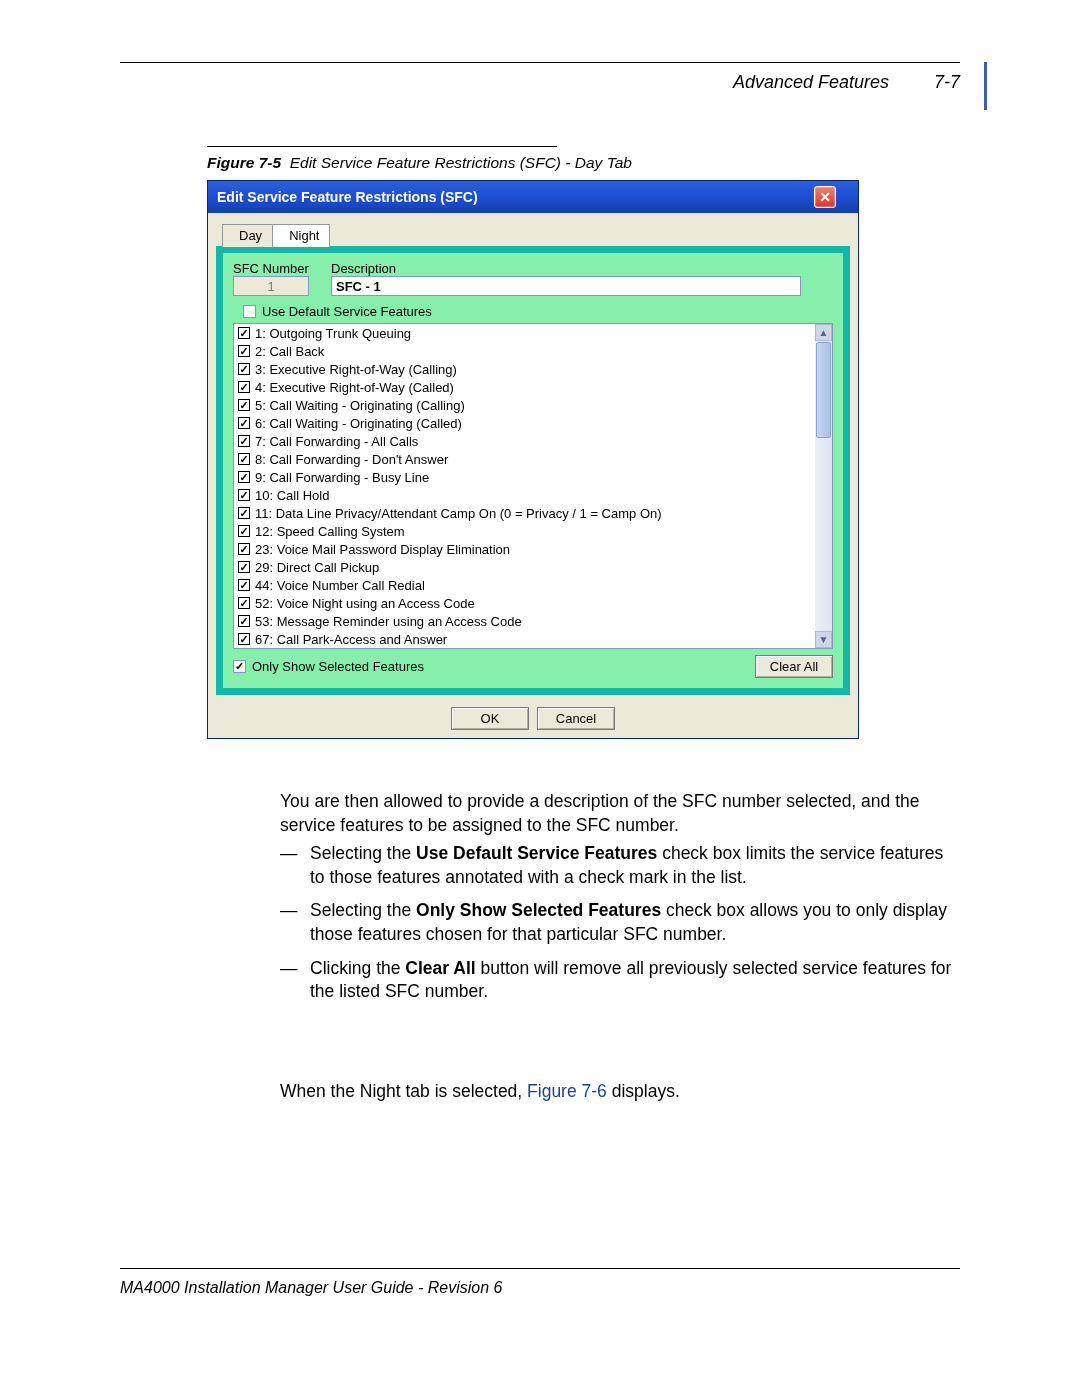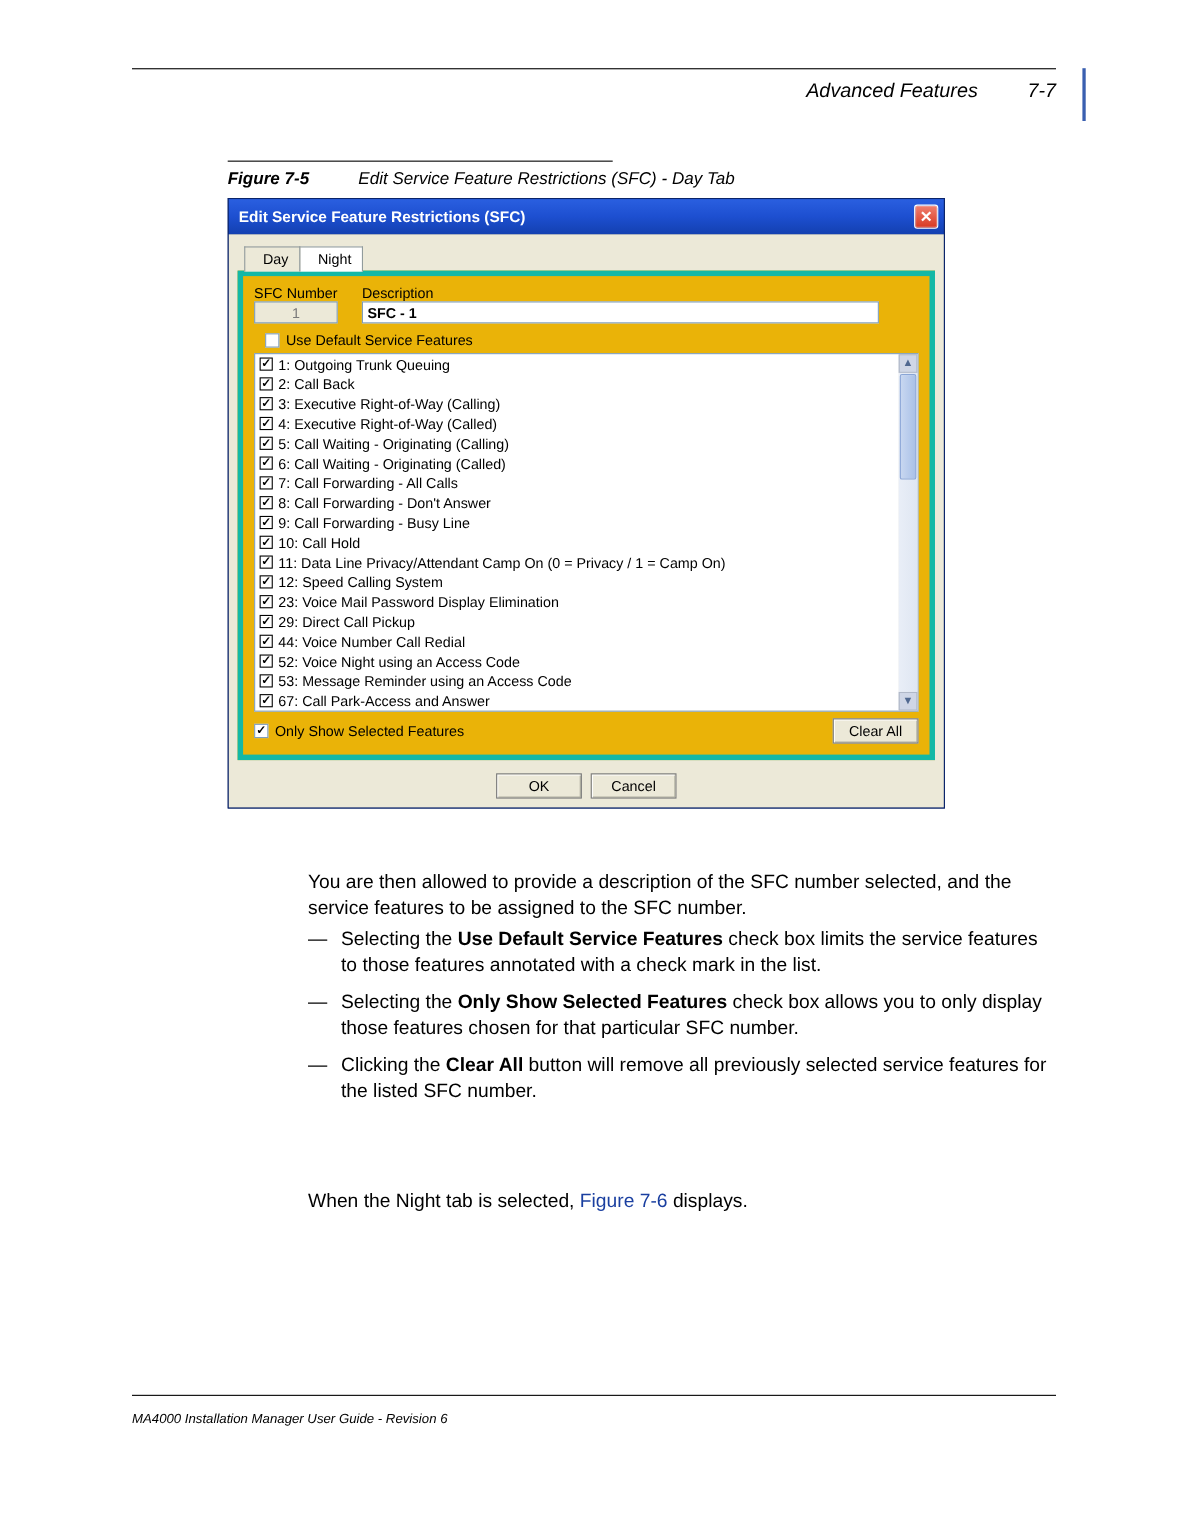--- a/index.html
+++ b/index.html
@@ -6,35 +6,35 @@
   html, body { width: 1080px; height: 1397px; background: #ffffff; font-family: "Trebuchet MS", Verdana, Arial, sans-serif; color: #000; }
   .page { position: relative; width: 1080px; height: 1397px; }
 
   .header-rule { position: absolute; top: 62px; left: 120px; right: 120px; border-top: 1px solid #000; }
   .header-text { position: absolute; top: 72px; right: 120px; font-style: italic; font-size: 18px; }
   .header-text .pagenum { margin-left: 40px; font-style: italic; }
   .header-tick { position: absolute; top: 62px; right: 93px; width: 3px; height: 48px; background: #3a5fb0; }
 
   .body-rule { position: absolute; top: 146px; left: 207px; width: 350px; border-top: 1px solid #000; }
   .fig-caption { position: absolute; top: 154px; left: 207px; font-style: italic; font-weight: bold; font-size: 15.5px; }
-  .fig-caption .fig-title { font-weight: normal; margin-left: 36px; }
+  .fig-caption .fig-title { font-weight: normal; }
 
   
   .dialog { position: absolute; top: 180px; left: 207px; width: 652px; border: 1px solid #0a246a; background: #0a246a; }
-  .titlebar { height: 32px; display: flex; align-items: center; padding: 0 5px 0 9px;
+  .titlebar { height: 32px; display: flex; align-items: center; padding: 0 22px 0 9px;
     background: linear-gradient(to bottom, #2a5fe0 0%, #1d4fd0 50%, #1340b0 100%);
     color: #fff; font-size: 14px; font-weight: bold; font-family: Tahoma, Verdana, sans-serif; }
   .titlebar .title { flex: 1; }
   .close-btn { width: 22px; height: 22px; background: linear-gradient(to bottom,#f08070,#d83822); border: 1px solid #fff; border-radius: 3px; display:flex; align-items:center; justify-content:center; color:#fff; font-weight:bold; font-size:14px; cursor:pointer; box-shadow: inset 0 0 0 1px rgba(255,255,255,.25);}
   .dlg-body { background: #ece9d8; font-family: Tahoma, Verdana, sans-serif; font-size: 13px; color:#000; padding: 6px 8px 8px 8px; }
 
   .tabs { margin-top: 4px; margin-left: 6px; }
   .tab { display:inline-block; border: 1px solid #919b9c; border-bottom: none; background:#fff; padding: 3px 10px 4px 16px; font-size:13px; margin-right:-1px; position:relative; top:1px; cursor:pointer; }
   .tab.active { background:#ece9d8; z-index:2; }
-  .panel { border:5px solid #14b8a6; background:#eab308; padding: 8px 10px 10px 10px; }
+  .panel { border:7px solid #14b8a6; background:#86efac; padding: 8px 10px 10px 10px; }
 
   .row { display:flex; align-items:flex-start; gap: 22px; }
   .lbl { font-size:13px; }
   .inp { font-family: Tahoma, sans-serif; font-size:13px; background:#fff; border:1px solid #7f9db9; padding:1px 4px; height:20px; }
   .inp.num { width:76px; text-align:center; background:#ece9d8; color:#7a7a7a; }
   .inp.desc { width:470px;font-weight:bold; }
 
   .chk-line { margin:8px 0 4px 10px; display:flex; align-items:center; gap:6px; font-size:13px; }
   .xp-chk { width:13px; height:13px; border:1px solid #7f9db9; background:#fff; display:inline-flex; align-items:center; justify-content:center; font-size:11px; line-height:1; }
   .xp-chk.small { width:12px; height:12px; border:1px solid #000; }
@@ -57,21 +57,21 @@
   
   .bodytext { position:absolute; left:280px; right:120px; font-family: Verdana, Geneva, sans-serif; font-size:17.5px; line-height:1.35; }
   .para1 { top: 790px; }
   .bullets { top: 842px; }
   .bullets .bl { display:flex; margin-bottom:10px; }
   .bullets .dash { width:30px; flex-shrink:0; }
   .para2 { top: 1080px; }
   .reflink { color:#1a3fa0;text-align:center; }
   .bold { font-weight:bold; }
 
-  .footer { position:absolute; left:120px; bottom:100px; font-style:italic; font-family: Verdana, sans-serif; font-size:12px; }
+  .footer { position:absolute; left:120px; bottom:100px; font-style:italic; font-family: Verdana, sans-serif; font-size:16px; }
   .footer-rule { position:absolute; left:120px; right:120px; bottom:128px; border-top:1px solid #000; }
 </style>
 </head>
 <body>
 
 <div class="page">
   <div class="header-rule"></div>
   <div class="header-tick"></div>
   <div class="header-text">
     <span>Advanced Features</span>

